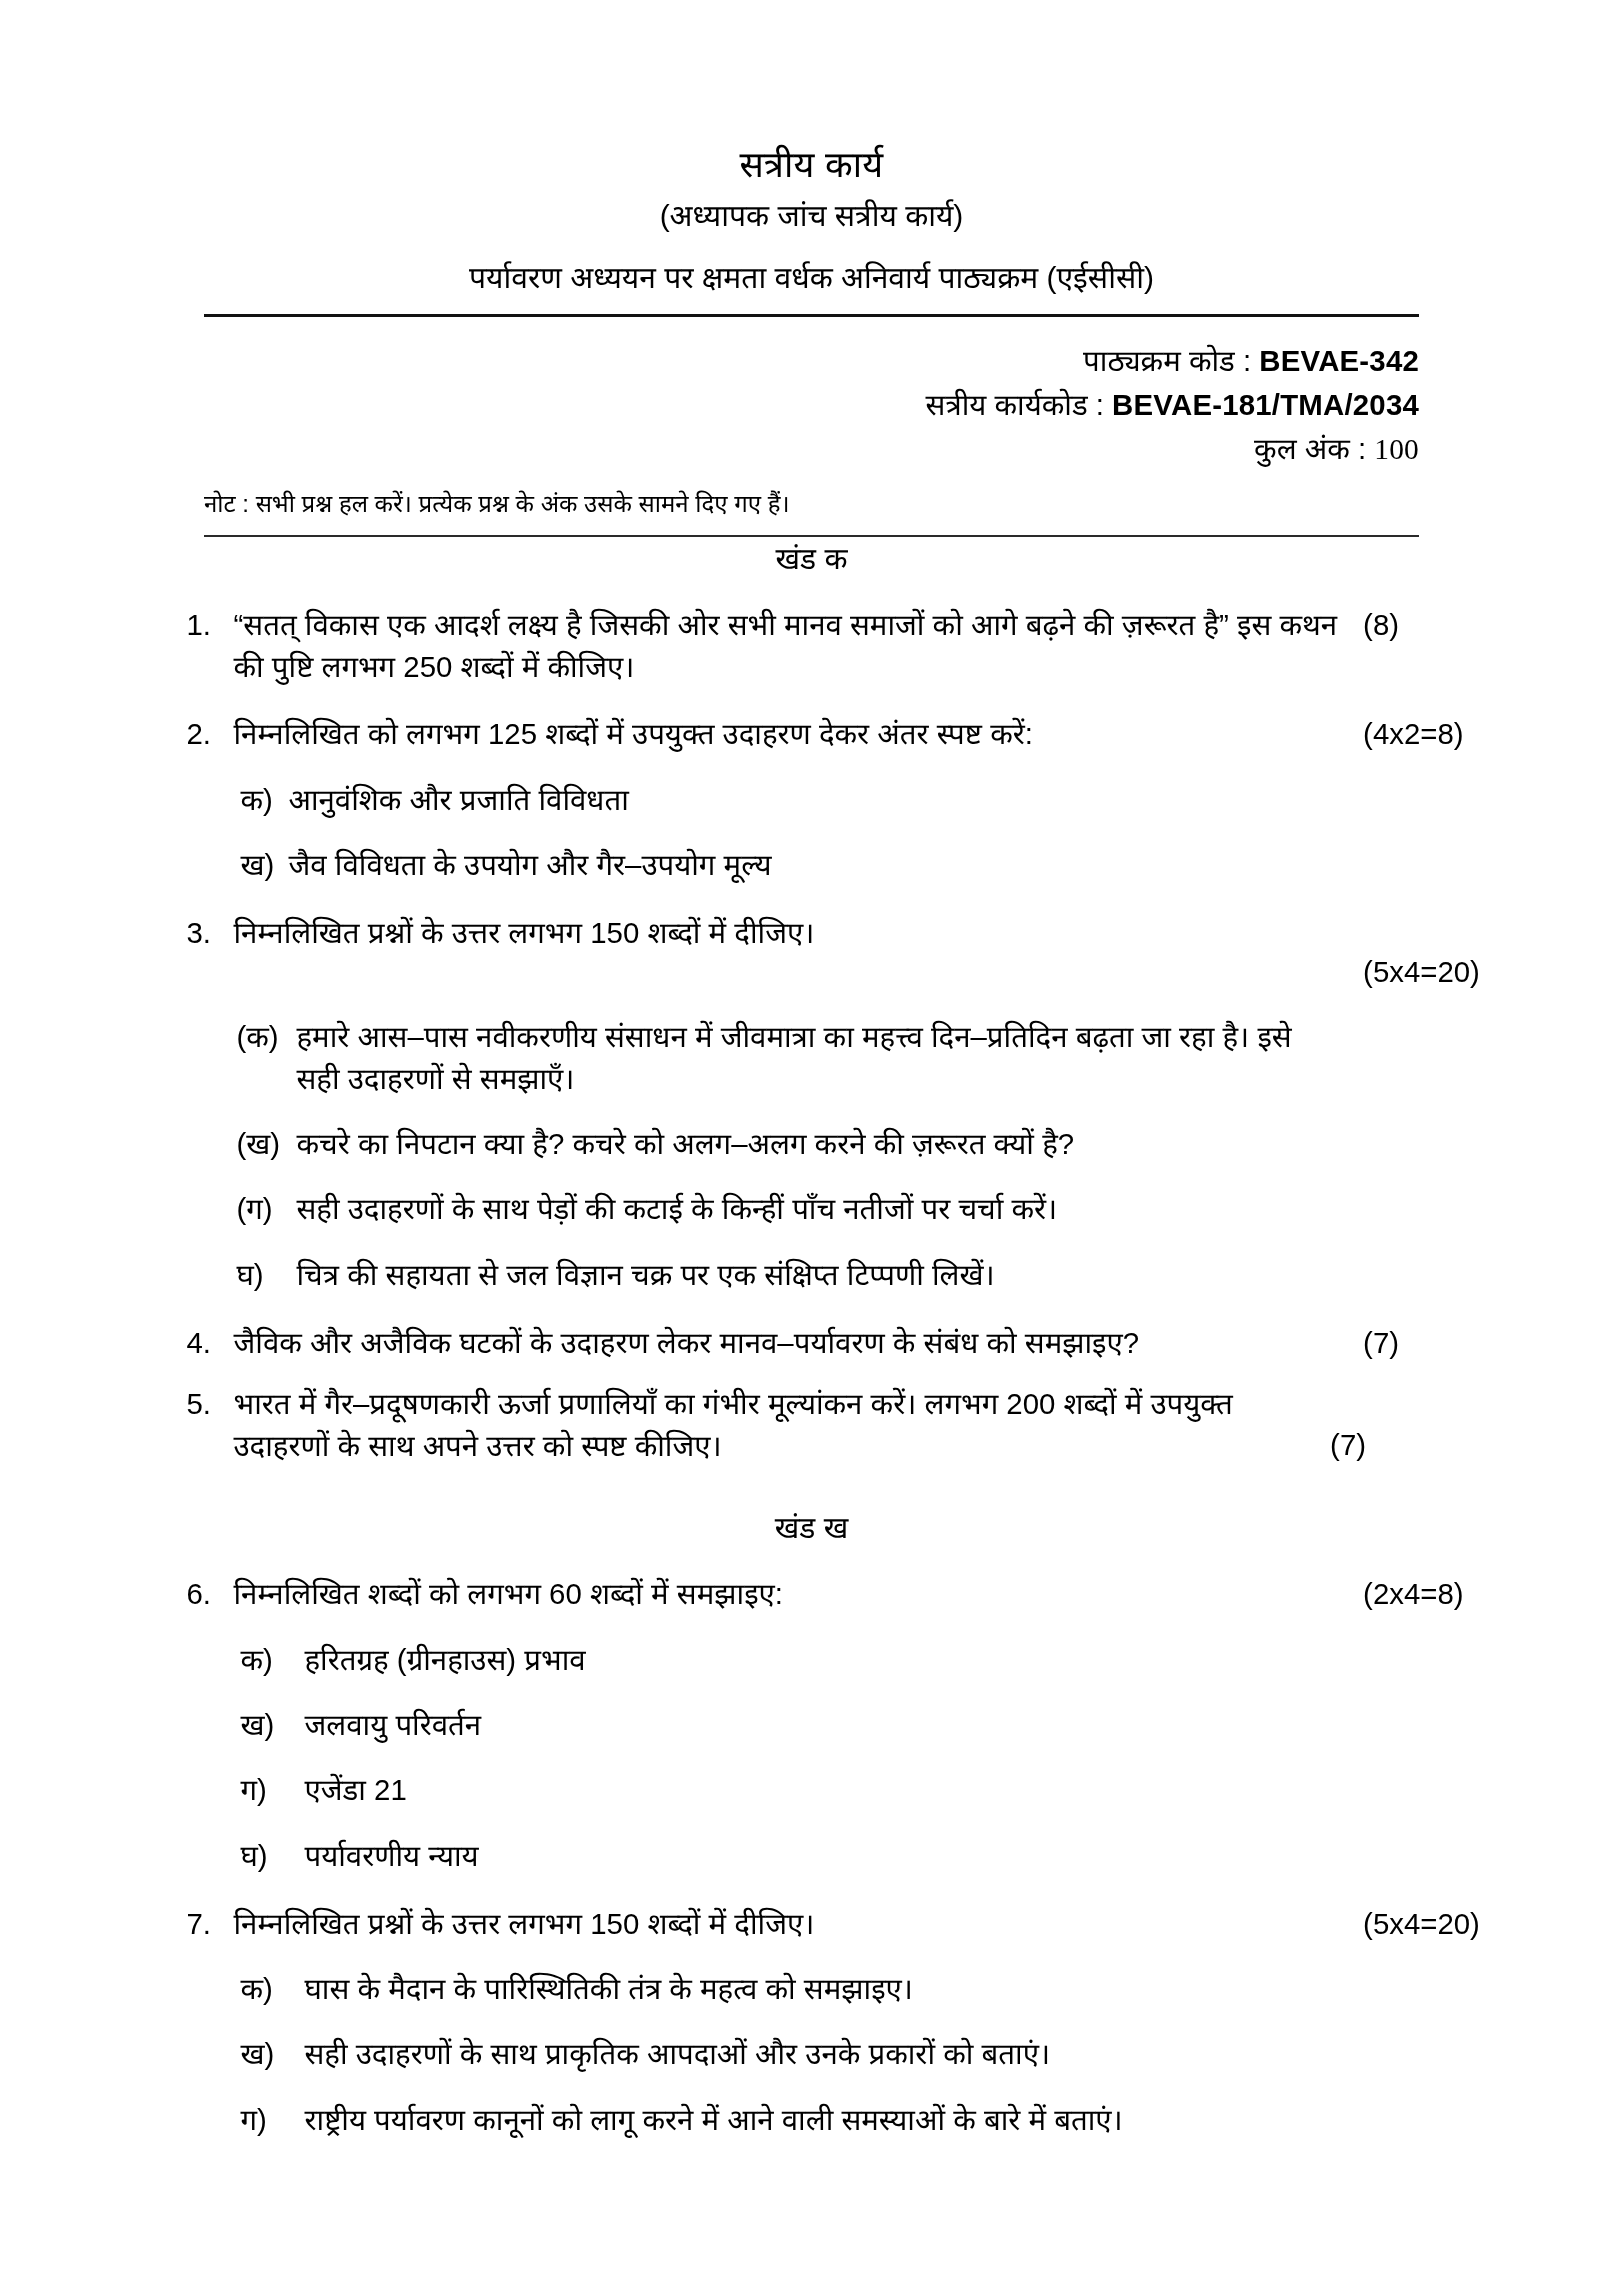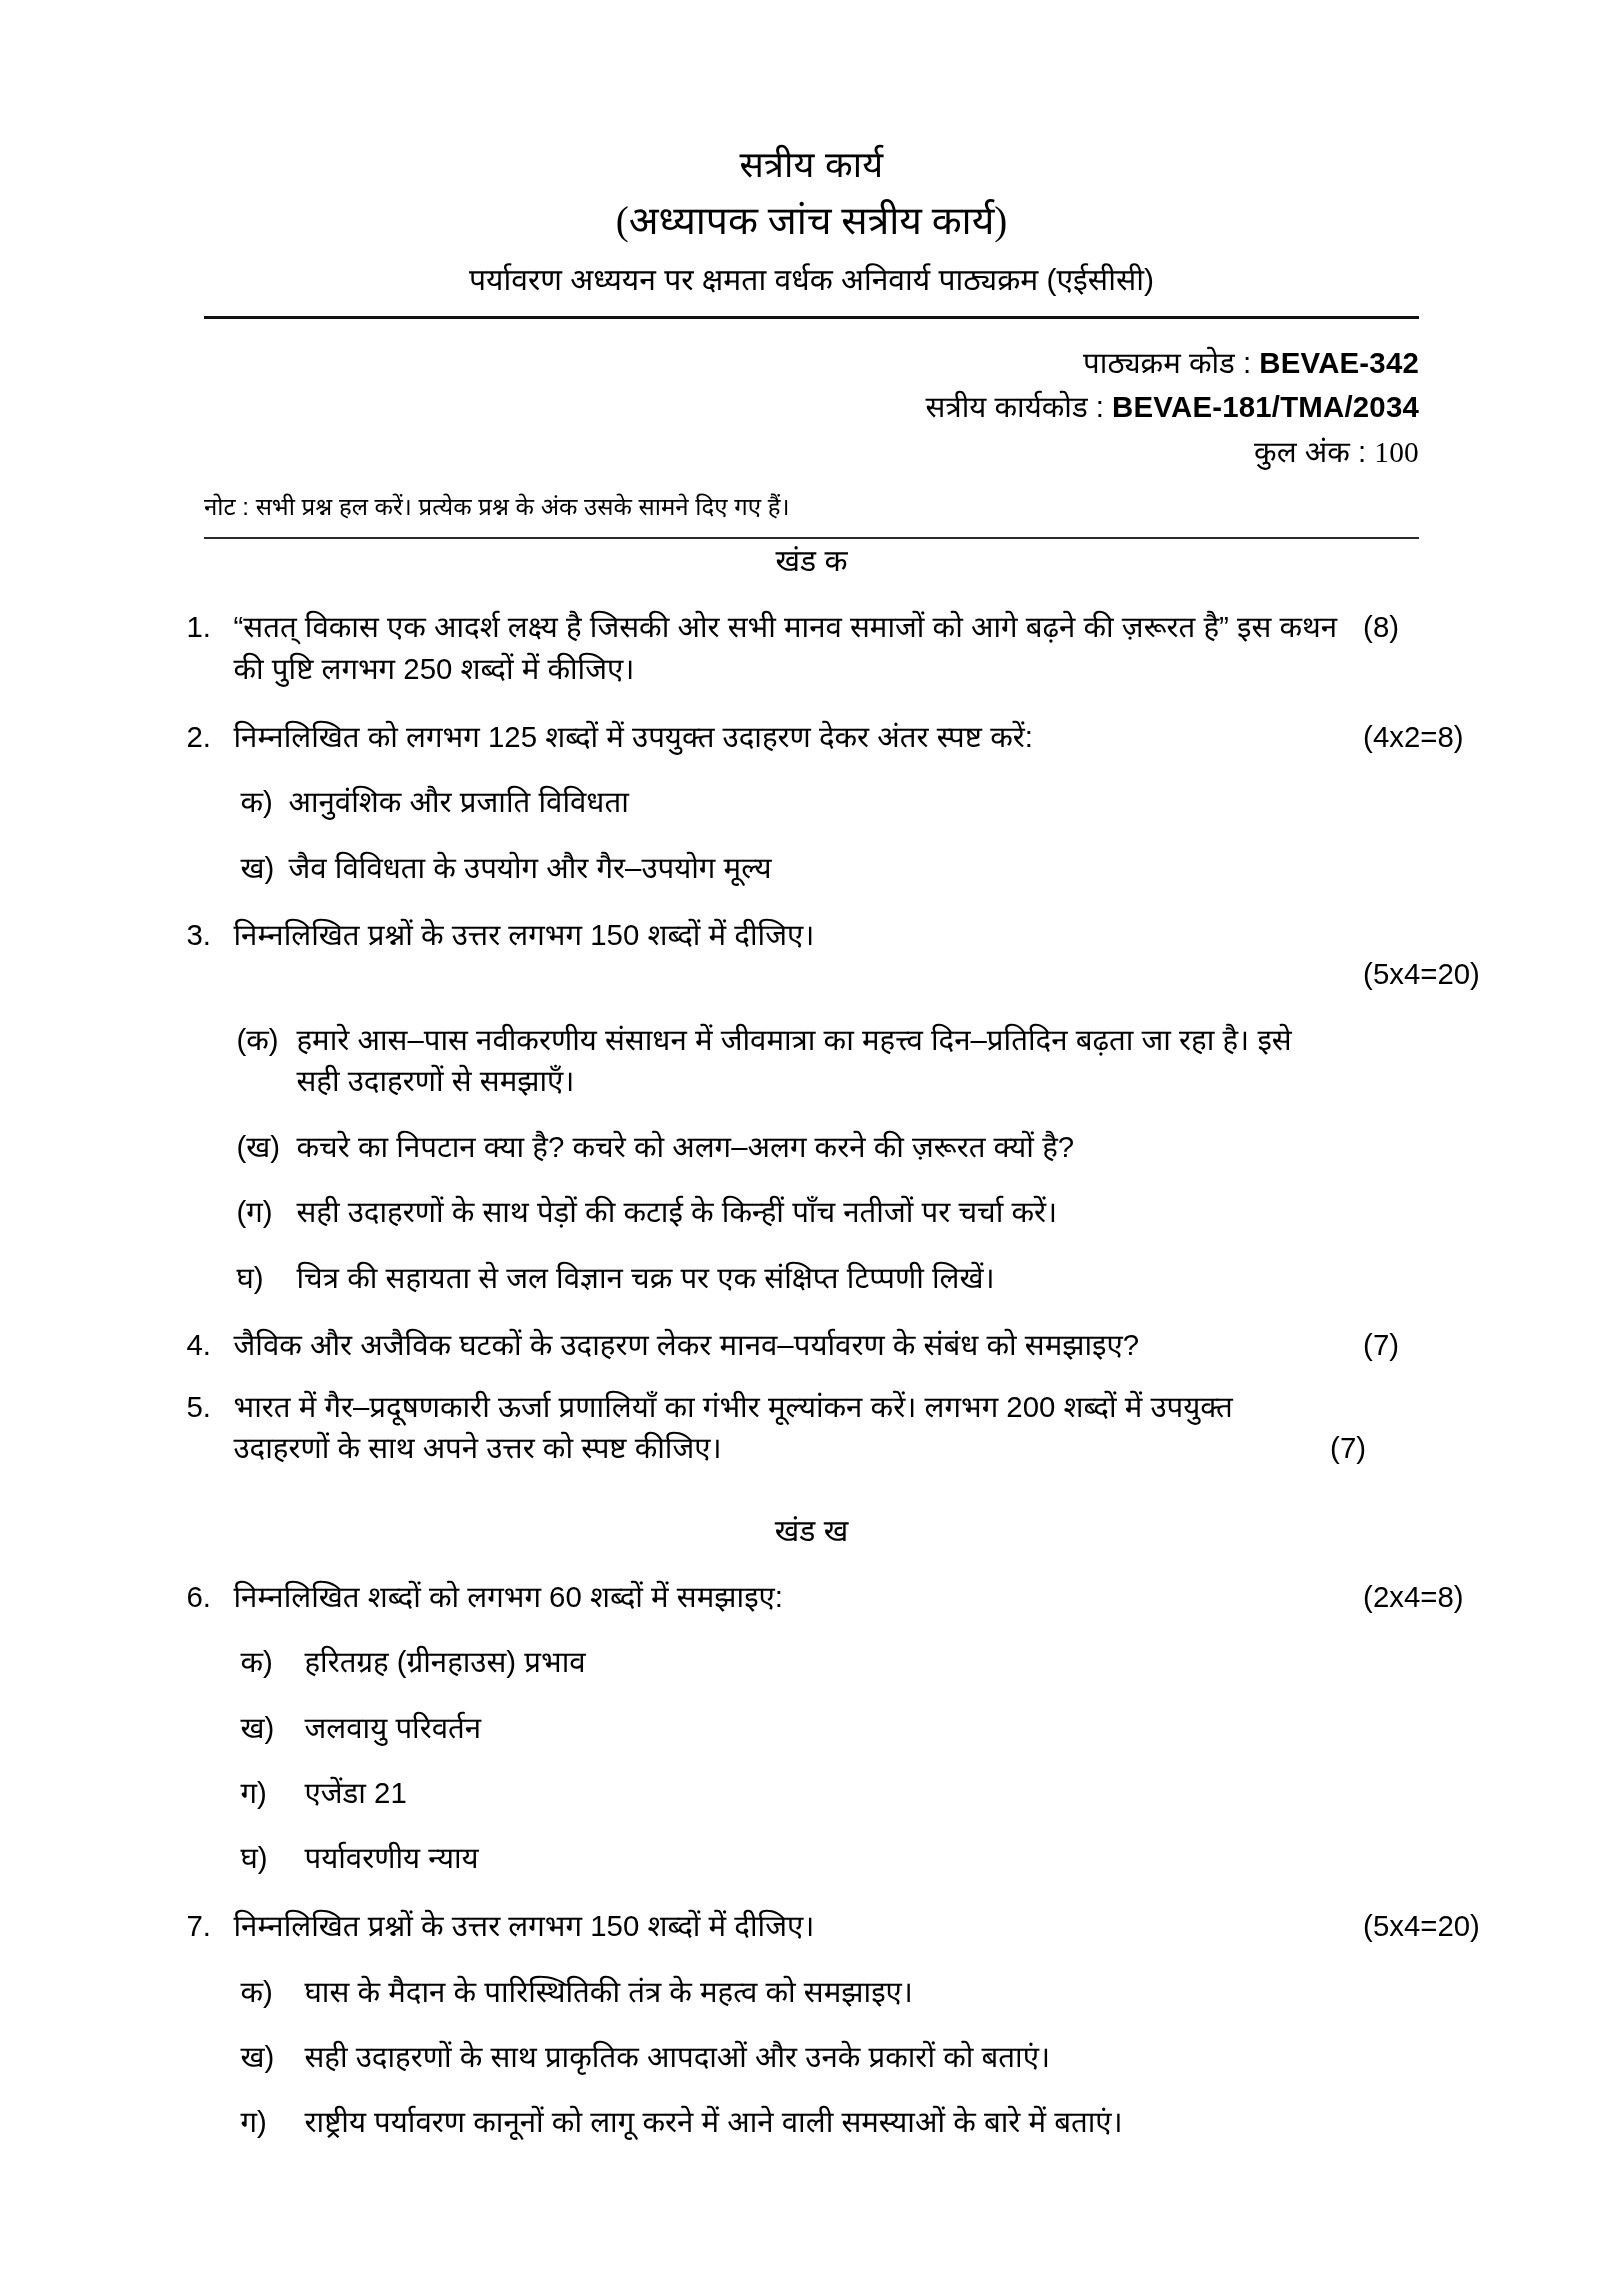--- a/index.html
+++ b/index.html
@@ -31,30 +31,29 @@
     margin-top: 128px;
     text-align: center;
   }
   .title-main {
     font-size: 36px;
     line-height: 1.18;
     letter-spacing: 0.3px;
     font-weight: 400;
   }
   .title-sub {
-    font-size: 39px;
+    font-size: 30px;
     line-height: 1.30;
     margin-top: 9.2px;
     font-weight: 400;
-    font-family: Liberation Serif, serif;
   }
   .title-course {
     font-size: 30px;
     line-height: 1.30;
-    margin-top: 14px;
+    margin-top: 23px;
     font-weight: 400;
   }
 
   
   .rule {
     height: 0;
     border: none;
     border-top: 3.3px solid #111;
     margin: 0 auto;
     width: 1215px;

